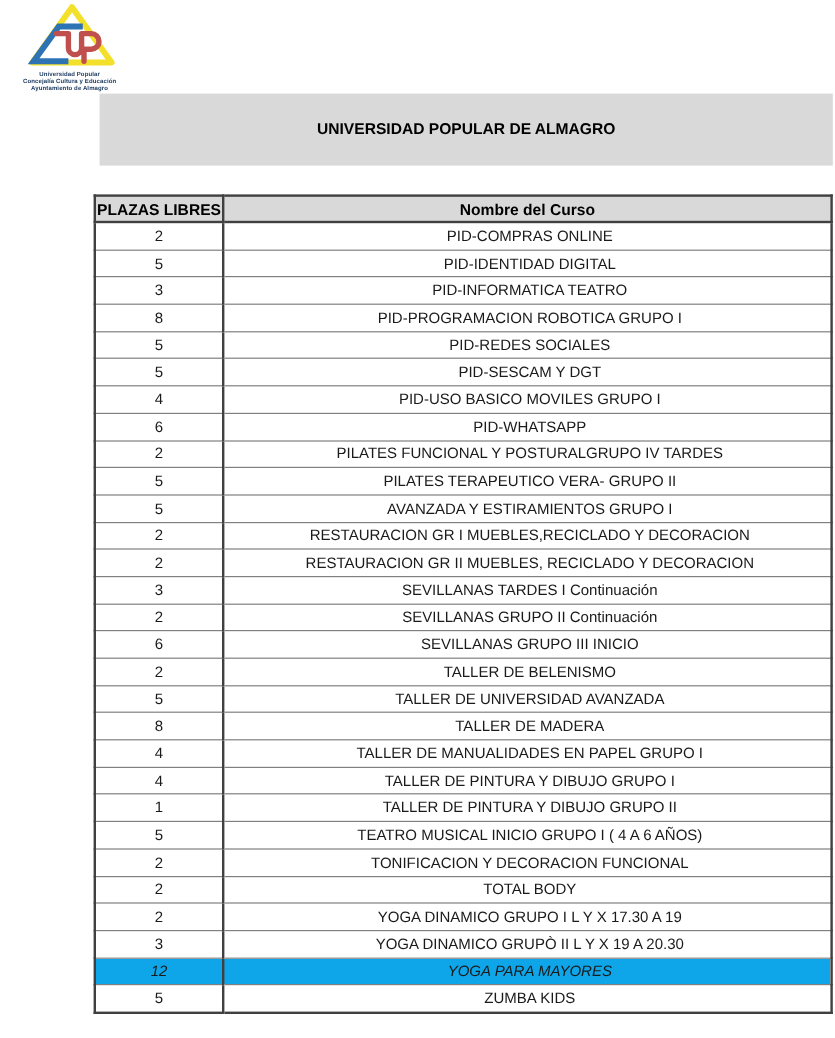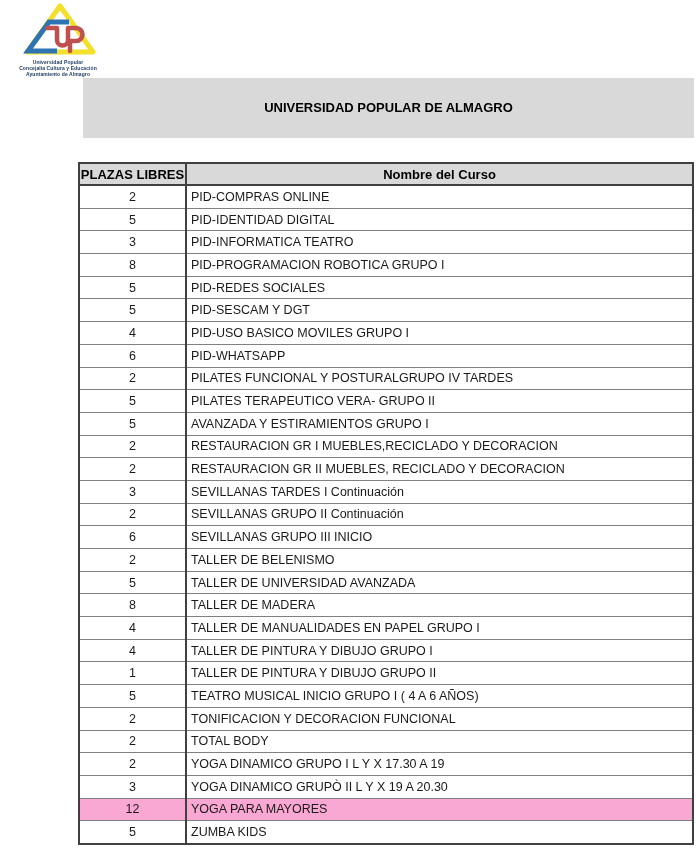--- a/index.html
+++ b/index.html
@@ -81,21 +81,21 @@
     white-space: nowrap;
     overflow: hidden;
   }
   .course-table .w-plazas { width: 107px; }
   .course-table td.col-plazas {
     text-align: center;
     border-right: 2px solid #404040;
   }
   .course-table th.col-plazas { border-right: 2px solid #404040; }
   .course-table td.col-curso {
-    text-align: left;
+    text-align: center;
     padding-left: 4px;
   }
 </style>
 </head>
 <body>
 
 <div class="page">
 
   <div class="logo">
     <svg width="78" height="56" viewBox="0 0 78 56" aria-hidden="true">
@@ -227,21 +227,21 @@
           <td class="col-curso">TOTAL BODY</td>
         </tr>
         <tr>
           <td class="col-plazas">2</td>
           <td class="col-curso">YOGA DINAMICO GRUPO I L Y X 17.30 A 19</td>
         </tr>
         <tr>
           <td class="col-plazas">3</td>
           <td class="col-curso">YOGA DINAMICO GRUPÒ II L Y X 19 A 20.30</td>
         </tr>
-        <tr style="background: #f9a8d4;">
+        <tr style="background: #0ea5e9; font-style: italic;">
           <td class="col-plazas">12</td>
           <td class="col-curso">YOGA PARA MAYORES</td>
         </tr>
         <tr>
           <td class="col-plazas">5</td>
           <td class="col-curso">ZUMBA KIDS</td>
         </tr>
       </tbody>
   </table>
 

